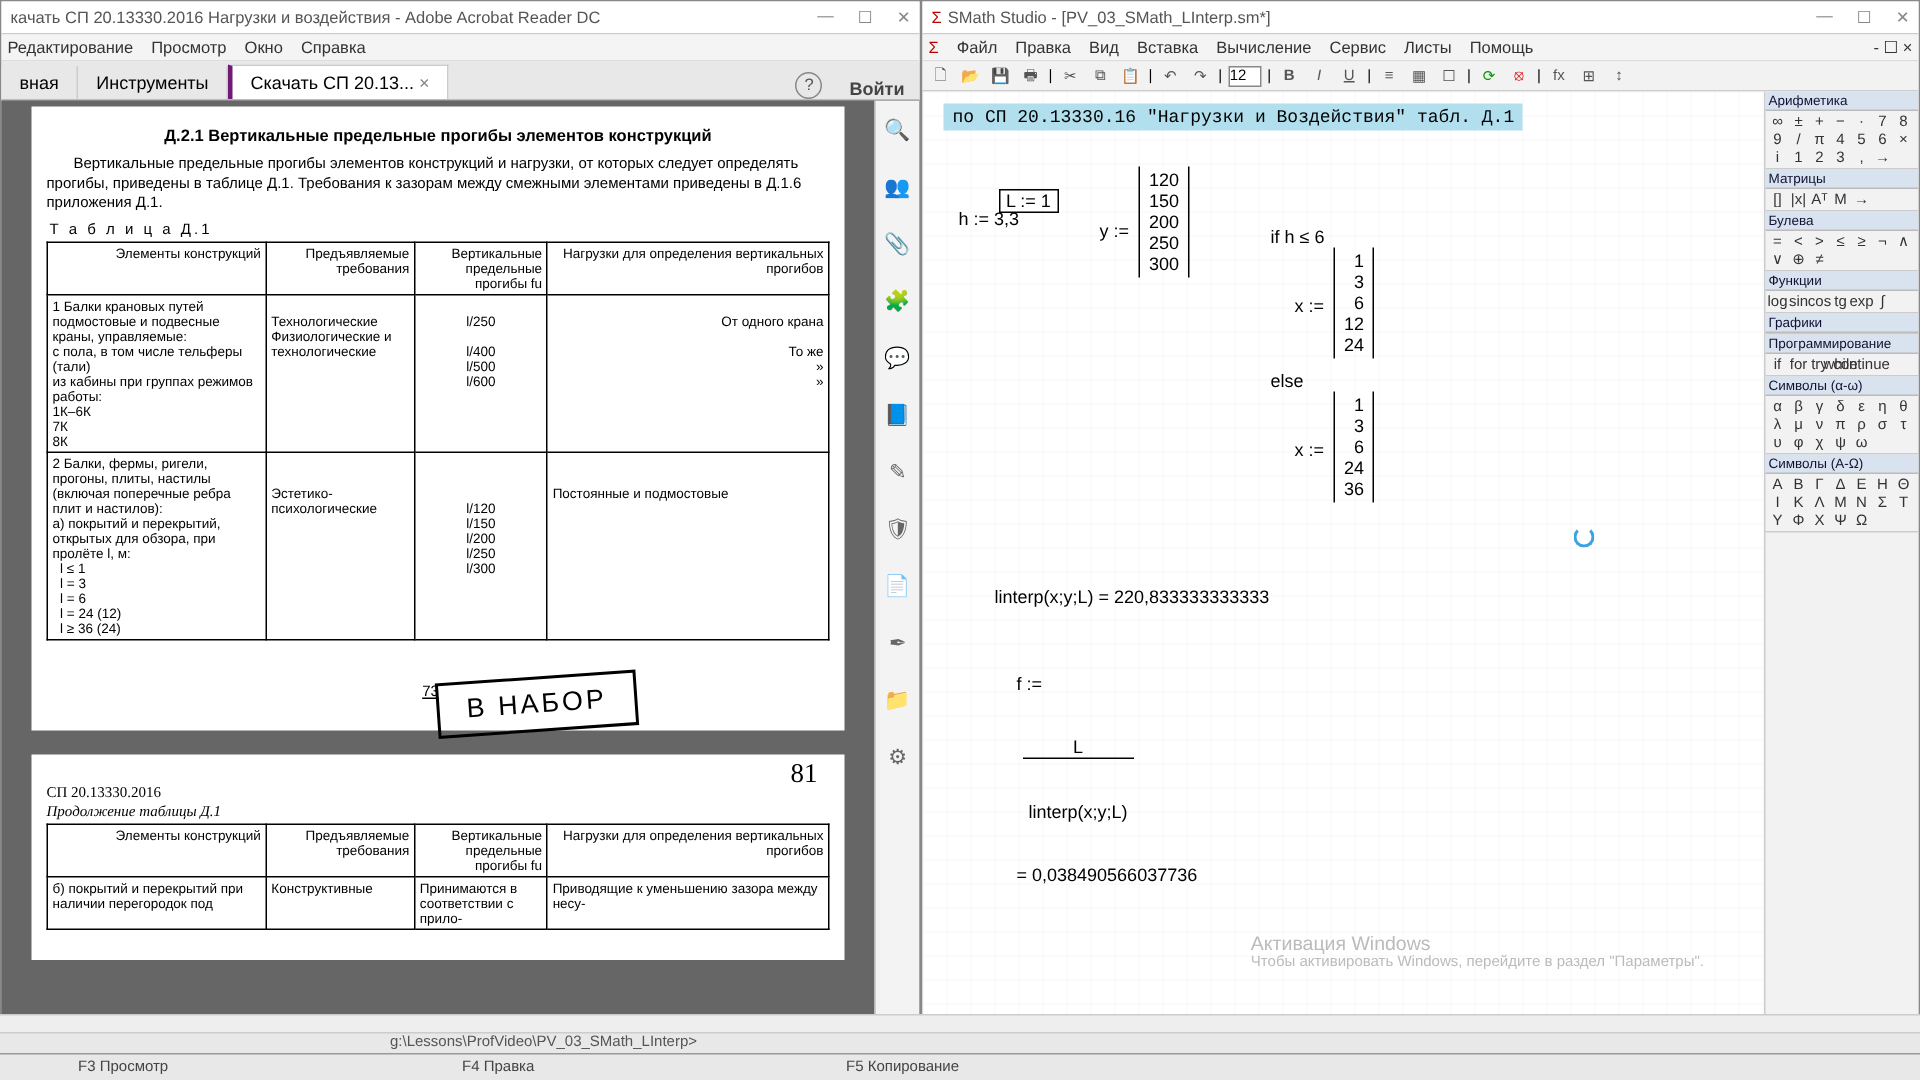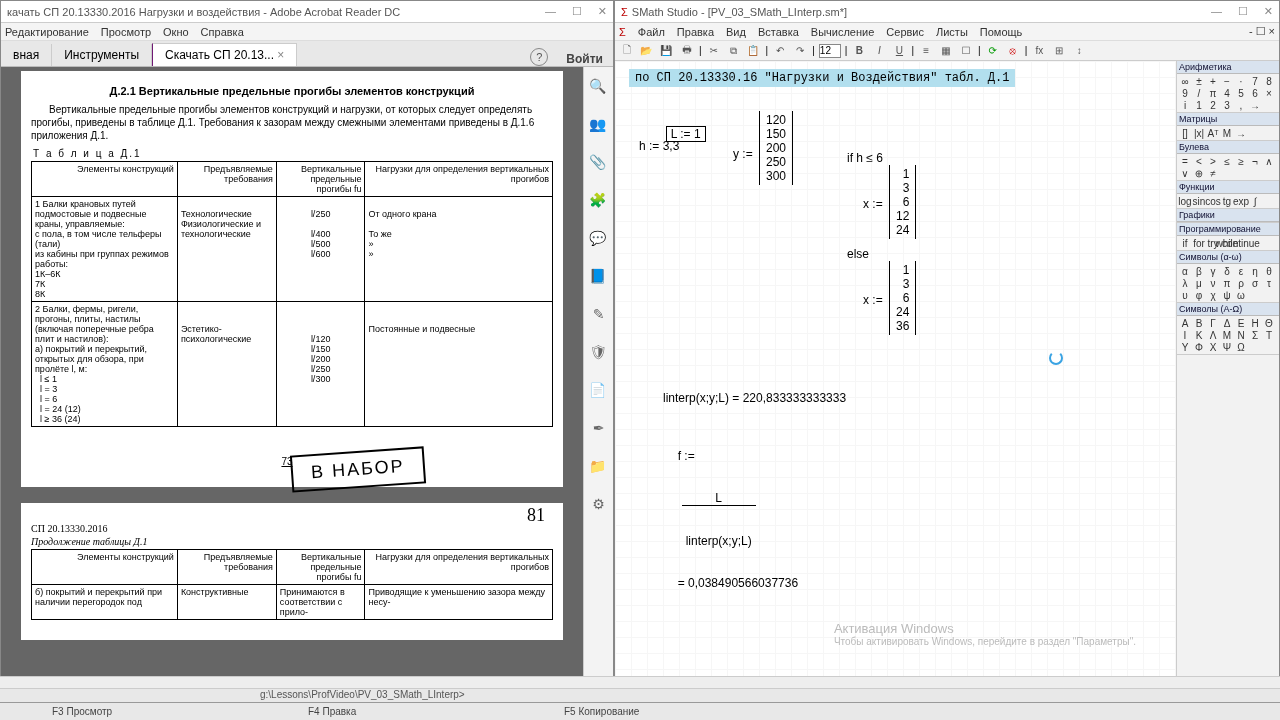--- a/index.html
+++ b/index.html
@@ -7,21 +7,21 @@
 .wrap { display: flex; width: 100%; height: 100%; }
 .app { display: flex; flex-direction: column; border: 1px solid #888; }
 .adobe { width: 614px; height: 710px; }
 .smath { width: 666px; height: 710px; }
 .titlebar { height: 22px; background: #fff; display: flex; align-items: center; padding: 0 6px; font-size: 11px; color: #555; border-bottom: 1px solid #ccc; }
 .titlebar .title { flex: 1; }
 .titlebar .controls { display: flex; gap: 16px; color: #888; }
 .menubar { height: 18px; background: #f4f4f4; display: flex; align-items: center; padding: 0 4px; gap: 12px; font-size: 11px; color: #333; border-bottom: 1px solid #ddd; text-align: center; }
 .tabbar { height: 26px; display: flex; align-items: flex-end; background: #e8e8e8; border-bottom: 1px solid #bbb; font-size: 12px; }
 .tab { padding: 4px 12px; background: #e8e8e8; border-right: 1px solid #ccc; cursor: pointer; }
-.tab.active { background: #fff; border-top: 1px solid #ccc; border-left: 1px solid #701a75; }
+.tab.active { background: #fff; border-top: 1px solid #ccc; border-left: 3px solid #701a75; }
 .tabbar .spacer { flex: 1; }
 .login { padding: 0 10px; font-weight: bold; color: #444; }
 .adobe-body { flex: 1; display: flex; overflow: hidden; background: #555; }
 .adobe-page { flex: 1; background: #666; overflow: auto; padding: 4px 20px 10px 20px; }
 .page-sheet { background: #fff; padding: 10px 10px 20px 10px; font-family: "Times New Roman", serif; font-size: 10px; color: #000; margin-bottom: 16px; }
 .page-sheet h3 { text-align: center; font-size: 11px; margin: 4px 0 6px 0; font-weight: bold; }
 .page-sheet .intro { text-indent: 18px; line-height: 1.3; margin-bottom: 6px; }
 .tbl-label { font-size: 10px; margin: 4px 0 2px 2px; letter-spacing: 2px; }
 .dtable { width: 100%; border-collapse: collapse; font-size: 9px; }
 .dtable th, .dtable td { border: 1px solid #000; padding: 2px 3px; vertical-align: top; }
@@ -111,21 +111,21 @@
             <td>
               <br><span>Технологические</span><br>
               <span>Физиологические и технологические</span>
             </td>
             <td style="text-align:center;">
               <br><span>l/250</span><br><br>
               <span>l/400</span><br>
               <span>l/500</span><br>
               <span>l/600</span>
             </td>
-            <td style="text-align:left;">
+            <td style="text-align:right;">
               <br><span>От одного крана</span><br><br>
               <span>То же</span><br>
               <span>»</span><br>
               <span>»</span>
             </td>
           </tr>
           <tr>
             <td>
               <span>2 Балки, фермы, ригели, прогоны, плиты, настилы (включая поперечные ребра плит и настилов):</span><br>
               <span>а) покрытий и перекрытий, открытых для обзора, при пролёте l, м:</span><br>
@@ -137,21 +137,21 @@
             </td>
             <td><br><br><span>Эстетико-психологические</span></td>
             <td style="text-align:center;">
               <br><br><br>
               <span>l/120</span><br>
               <span>l/150</span><br>
               <span>l/200</span><br>
               <span>l/250</span><br>
               <span>l/300</span>
             </td>
-            <td><br><br><span>Постоянные и подвесные</span></td>
+            <td><br><br><span>Постоянные и подмостовые</span></td>
           </tr>
         </tbody>
             </table>
         <div class="stamp">В НАБОР</div>
         <div class="pg-num">73</div>
       </div>
 
       <div class="page-sheet" style="position:relative;padding-top:2px;">
         <span class="handwrite" style="right:18px;top:2px;">81</span>
         <div class="sheet-code" style="margin-top:18px;">СП 20.13330.2016</div>

